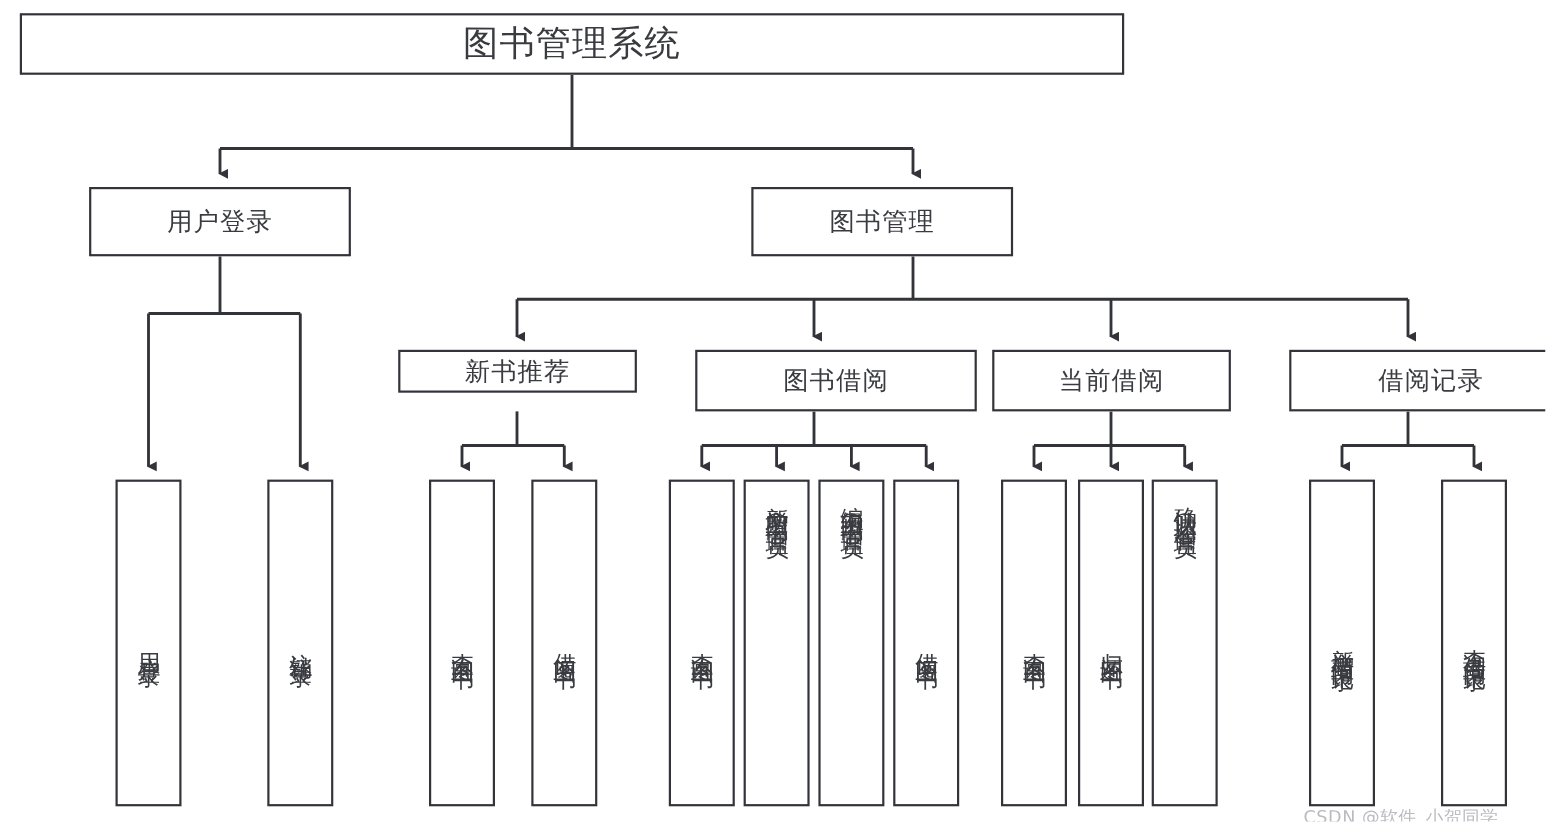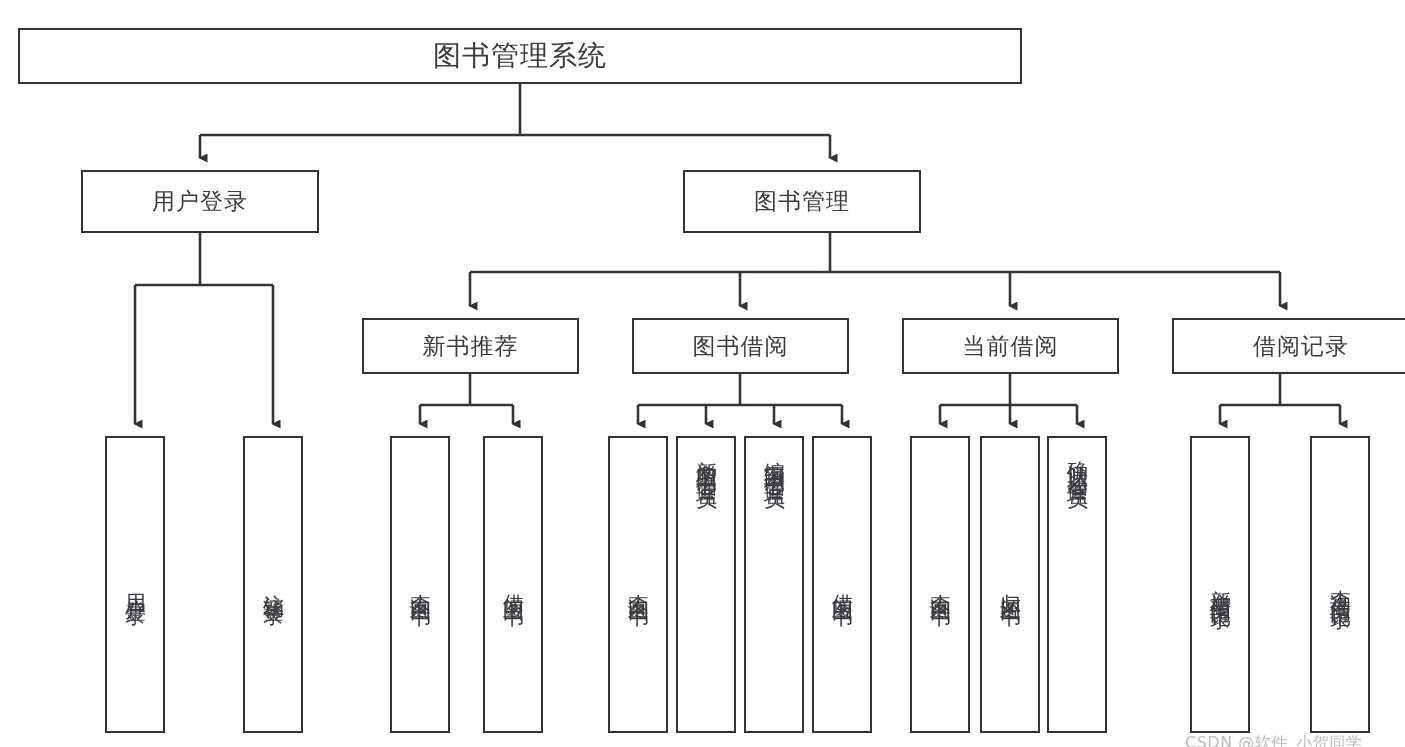--- a/index.html
+++ b/index.html
@@ -33,22 +33,21 @@
     display: flex;
     align-items: center;
     justify-content: center;
     color: #3a3b40;
   }
   .node.horiz {
     font-size: 23px;
     letter-spacing: 1px;
   }
   .node.root {
-    font-size: 28px;
-    margin-top: 16px;
+    font-size: 32px;
   }
   .node.leaf {
     font-size: 21px;
   }
   .node.leaf .vtext {
     writing-mode: vertical-rl;
     text-orientation: upright;
     letter-spacing: 4px;
     line-height: 1;
     white-space: nowrap;
@@ -128,24 +127,24 @@
     <span>图书管理系统</span>
   </div>
 
   <div class="node horiz" style="left:81px;top:170px;width:238px;height:63px;">
     <span>用户登录</span>
   </div>
   <div class="node horiz" style="left:683px;top:170px;width:238px;height:63px;">
     <span>图书管理</span>
   </div>
 
-  <div class="node horiz" style="left:362px;top:318px;width:217px;height:56px;">
+  <div class="node horiz" style="left:362px;top:318px;width:217px;height:39px;">
     <span>新书推荐</span>
   </div>
-  <div class="node horiz" style="left:632px;top:318px;width:217px;height:56px;">
+  <div class="node horiz" style="left:632px;top:318px;width:256px;height:56px;">
     <span>图书借阅</span>
   </div>
   <div class="node horiz" style="left:902px;top:318px;width:217px;height:56px;text-align:right;">
     <span>当前借阅</span>
   </div>
   <div class="node horiz" style="left:1172px;top:318px;width:258px;height:56px;">
     <span>借阅记录</span>
   </div>
 
   <div class="node leaf" style="left:105px;top:436px;width:60px;height:297px;">

